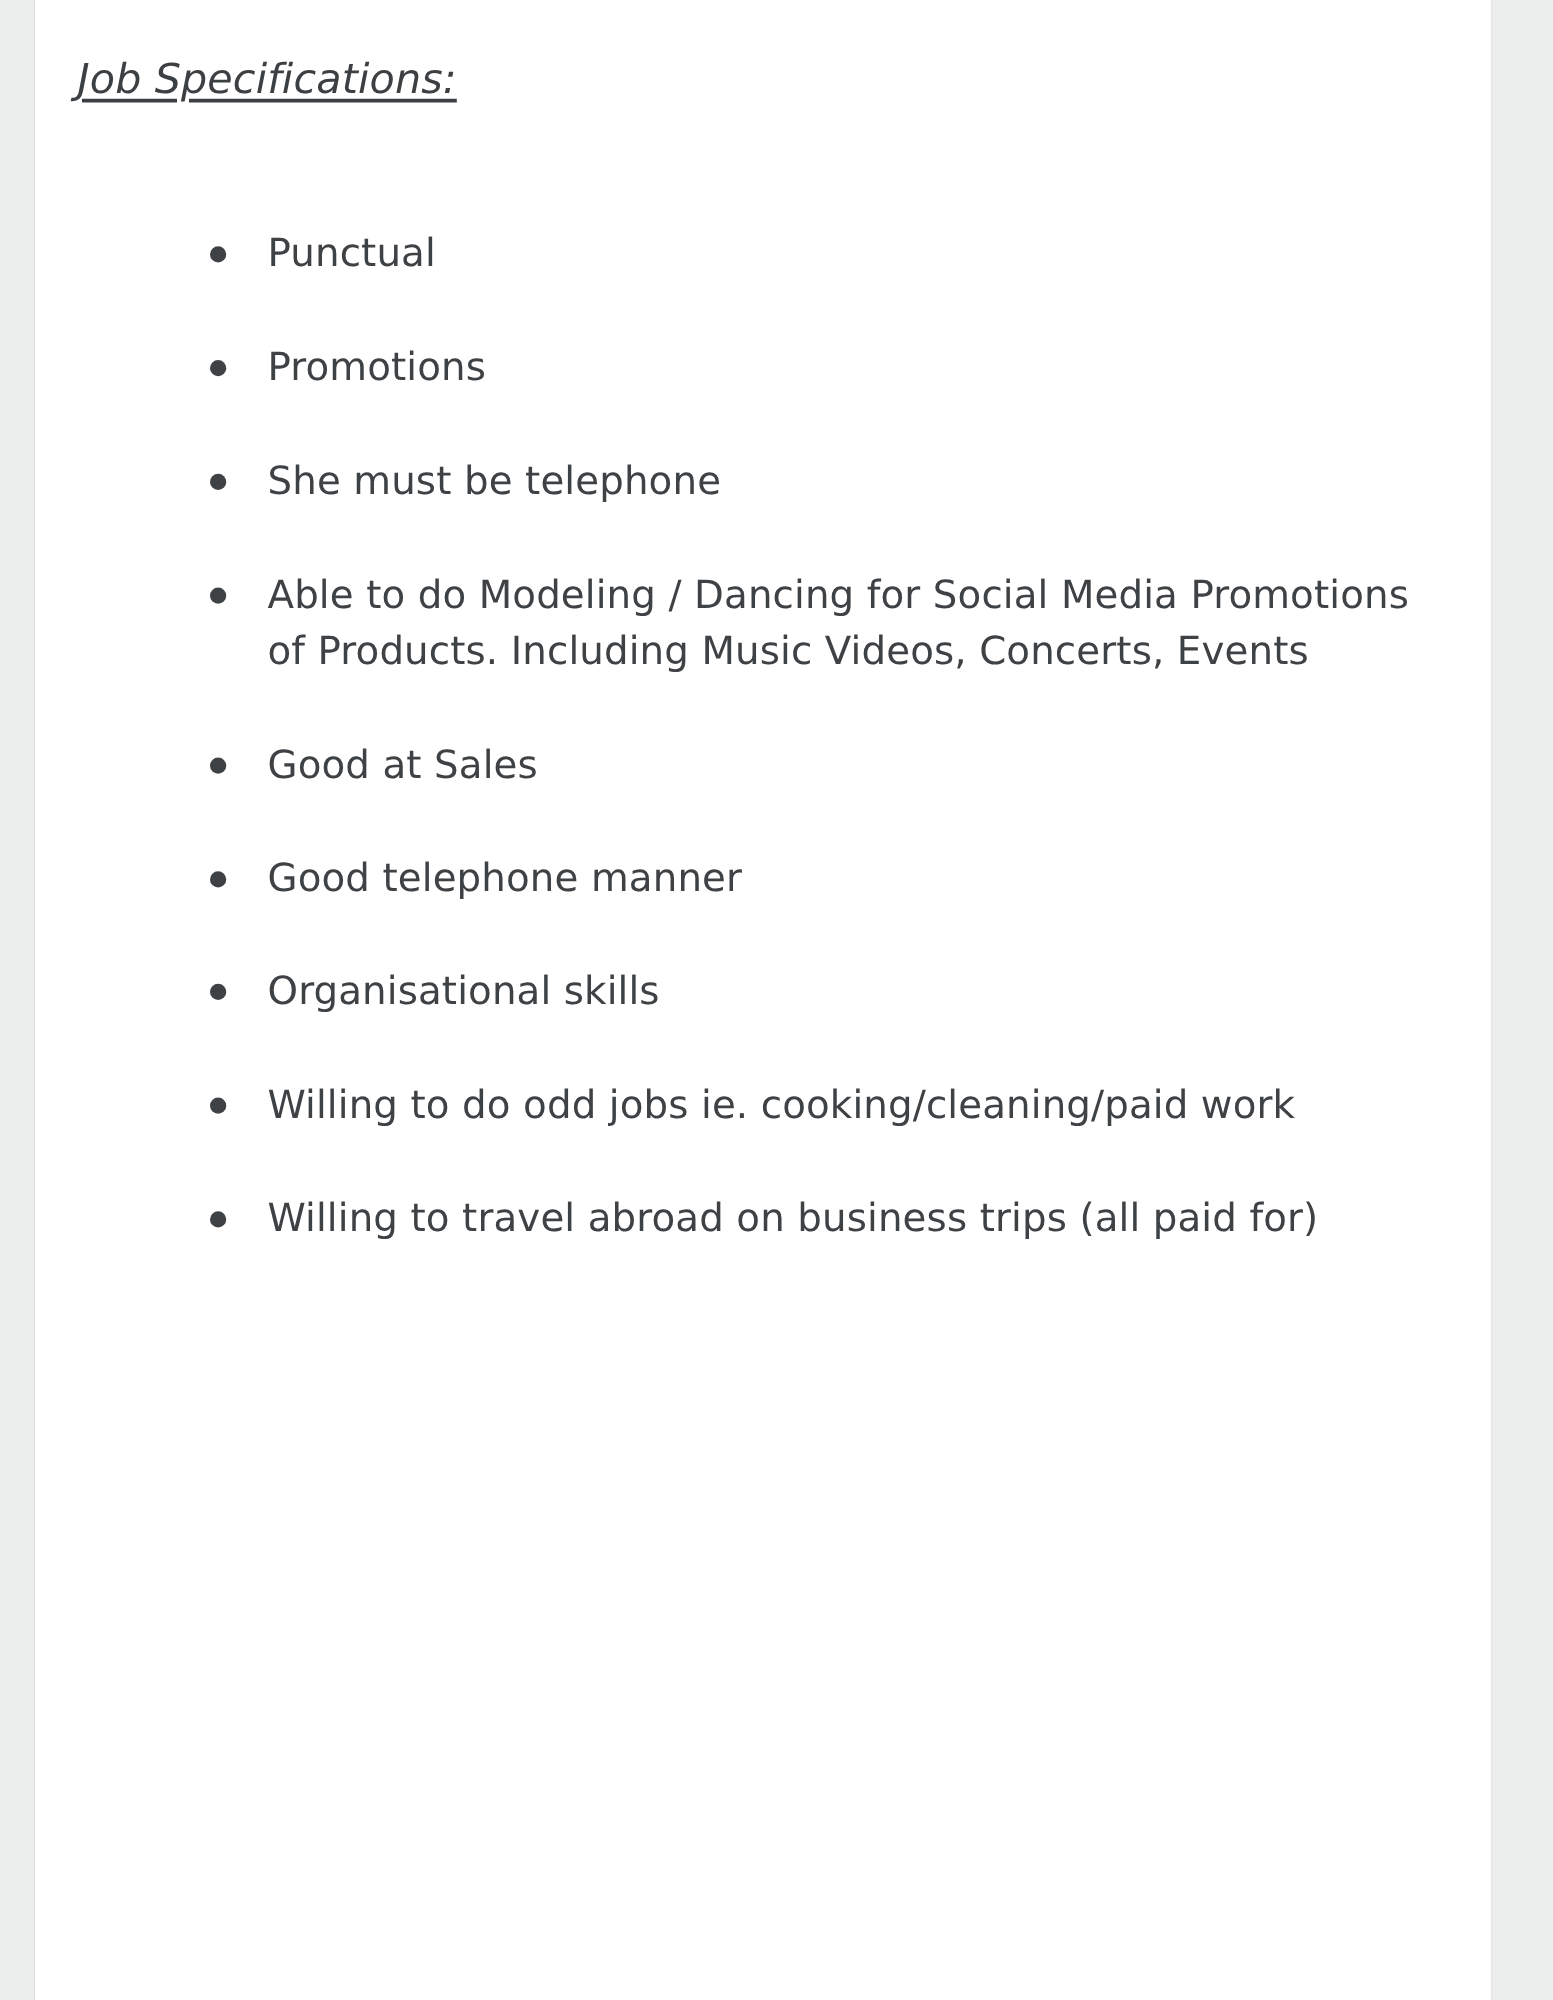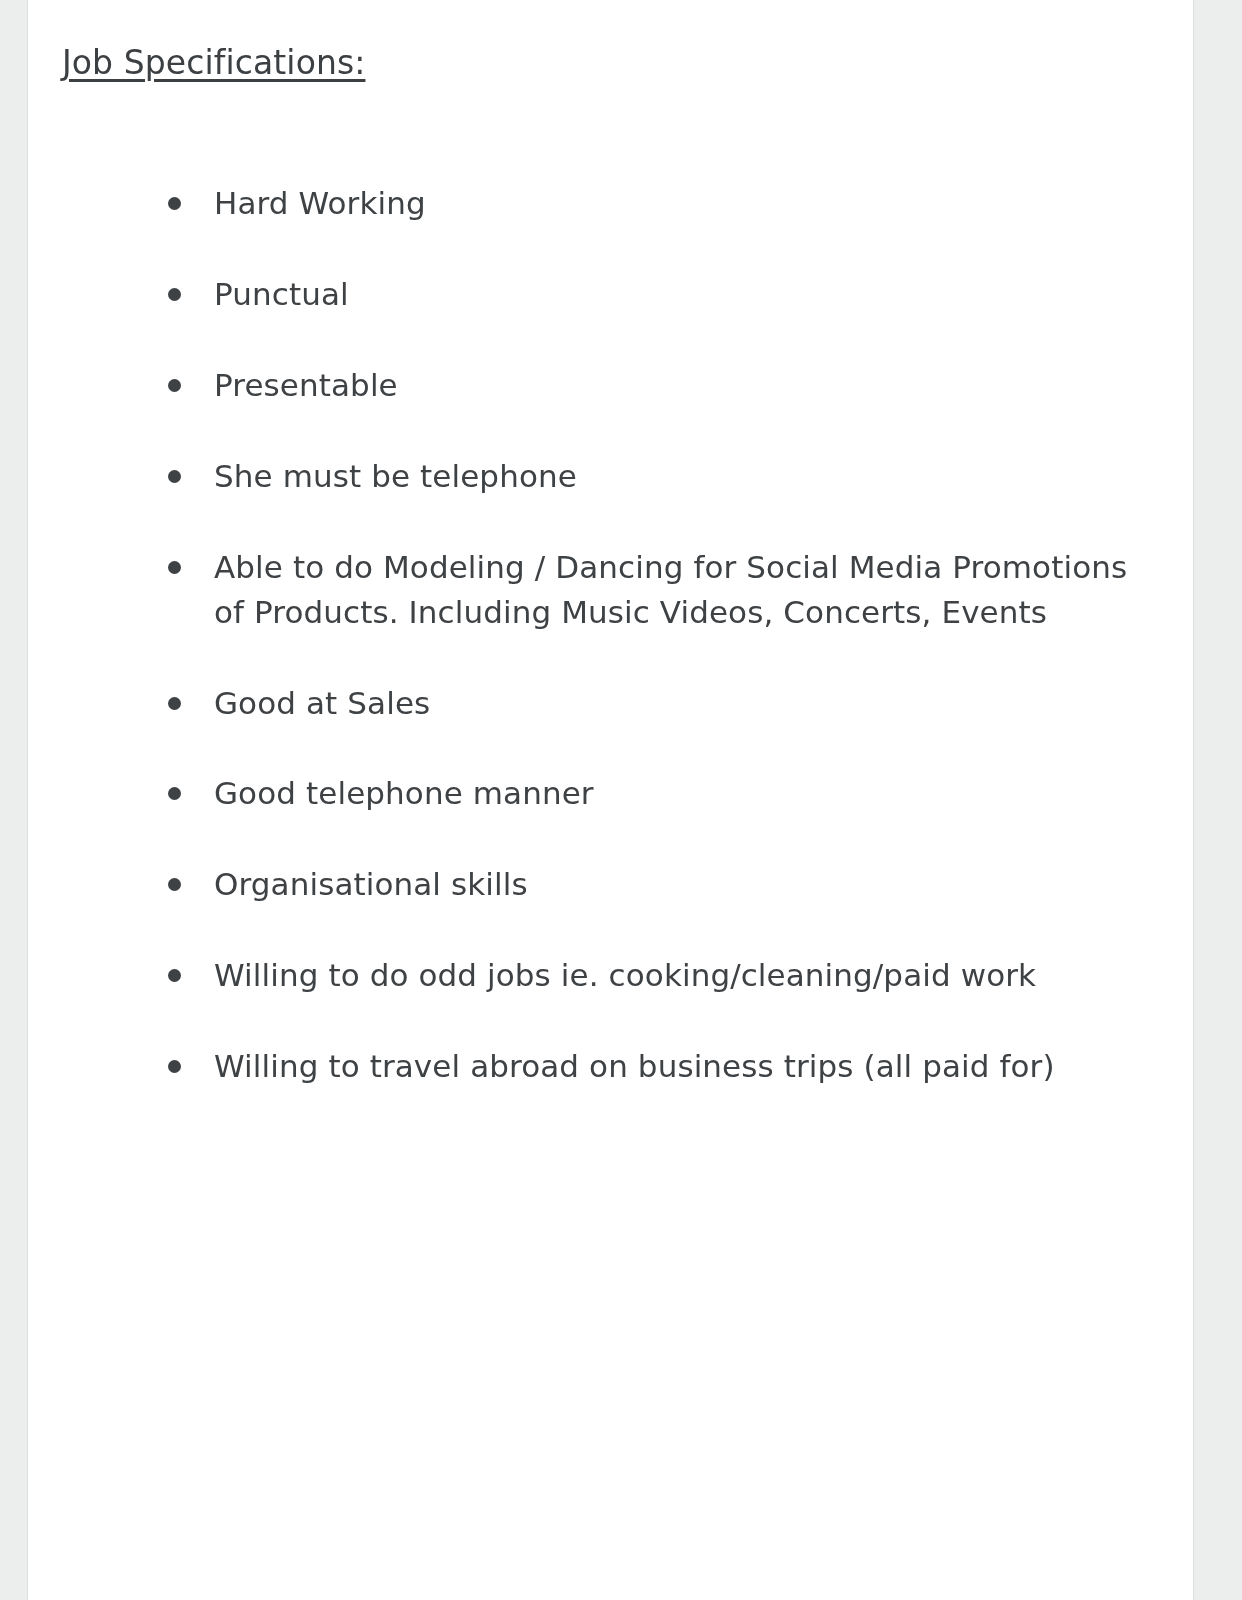--- a/index.html
+++ b/index.html
@@ -65,20 +65,21 @@
 
   .doc-title {
     font-size: 33px;
     line-height: 1.3;
     color: #3c4043;
     text-decoration: underline;
     text-underline-offset: 5px;
     letter-spacing: 0.1px;
     margin: 0 0 0 0;
     font-weight: 400;
+    font-style: italic;
   }
 
   ul.spec-list {
     list-style: none;
     margin: 96px 0 0 0;
     padding: 0 0 0 106px;
   }
   ul.spec-list > li {
     position: relative;
     font-size: 31px;
@@ -112,29 +113,25 @@
   <div class="rule left"></div>
 
   <div class="sheet">
     <div class="doc-inner">
 
       <h1 class="doc-title">Job Specifications:</h1>
 
       <ul class="spec-list">
         <li>
           <span class="bullet"></span>
-          <span>Hard Working</span>
-        </li>
-        <li>
-          <span class="bullet"></span>
           <span>Punctual</span>
         </li>
         <li>
           <span class="bullet"></span>
-          <span>Presentable</span>
+          <span>Promotions</span>
         </li>
         <li>
           <span class="bullet"></span>
           <span>She must be telephone</span>
         </li>
         <li>
           <span class="bullet"></span>
           <span>Able to do Modeling / Dancing for Social Media Promotions of Products. Including Music Videos, Concerts, Events</span>
         </li>
         <li>

